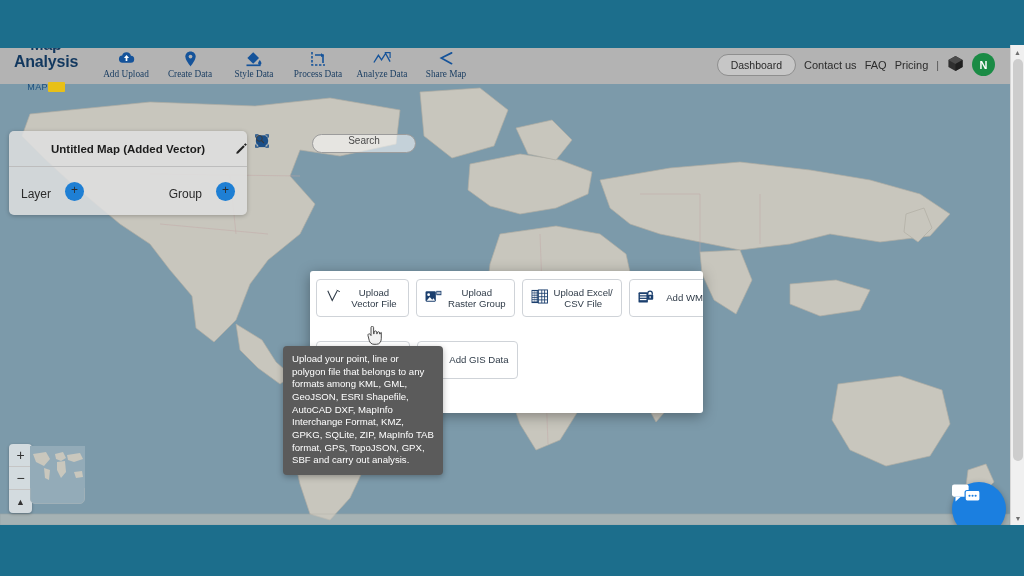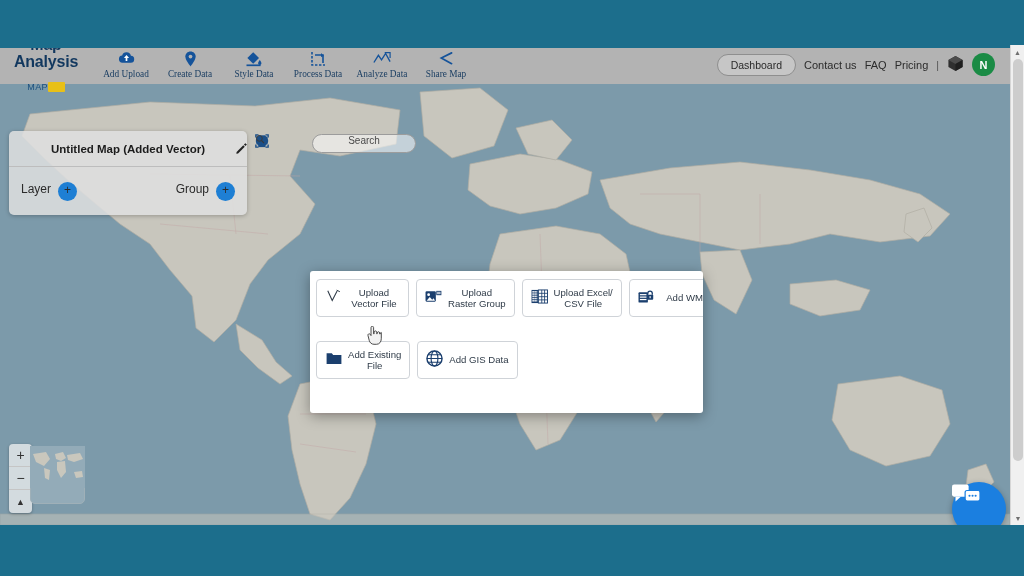--- a/index.html
+++ b/index.html
@@ -88,21 +88,21 @@
   .lp-title {
     height: 35px; display: flex; align-items: center; justify-content: center;
     position: relative; font-size: 11.5px; font-weight: bold; color: #1c1c1c;
   }
   .lp-edit { position: absolute; right: 12px; top: 11px; cursor: pointer; }
   .lp-body {
     border-top: 1px solid #bdbdbd; height: 49px;
     display: flex; align-items: center; justify-content: space-between;
     padding: 0 12px;
   }
-  .lp-group { display: flex; align-items: flex-start; gap: 7px; }
+  .lp-group { display: flex; align-items: flex-end; gap: 14px; }
   .lp-group span { font-size: 12px; color: #2b2b2b; }
   .plus {
     width: 19px; height: 19px; border-radius: 50%; background: #1e7fd4;
     color: #fff; font-size: 14px; line-height: 17px; text-align: center;
     cursor: pointer; font-weight: 300;
   }
 
   
   #map-toolbar {
     position: absolute; left: 255px; top: 50px;
@@ -542,20 +542,21 @@
         </div>
       </div>
     </div>
 
     <div id="cursor">
       <svg width="16" height="19" viewBox="0 0 16 19">
         <path d="M5 1.6c0-.8.6-1.4 1.3-1.4s1.3.6 1.3 1.4v6.2h.5V6.2c0-.8.6-1.3 1.3-1.3s1.3.5 1.3 1.3v1.6h.5V7c0-.8.6-1.3 1.2-1.3S13.7 6.2 13.7 7v1h.5v-.3c0-.7.5-1.2 1.1-1.2v6.2c0 3.2-2 5.6-4.8 5.6H8c-2.4 0-4.3-1.6-4.8-4L2 9.6c-.3-.9.2-1.6 1-1.8.6-.1 1.2.2 1.5.8l.5 1Z" fill="#f2f2f2" stroke="#3b3b3b" stroke-width="0.9"></path>
       </svg>
     </div>
 
+    <div id="tooltip">Upload your point, line or polygon file that belongs to any formats among KML, GML, GeoJSON, ESRI Shapefile, AutoCAD DXF, MapInfo Interchange Format, KMZ, GPKG, SQLite, ZIP, MapInfo TAB format, GPS, TopoJSON, GPX, SBF and carry out analysis.</div>
 
     <div id="scrollbar">
       <div class="sb-arrow">▲</div>
       <div id="sb-thumb"></div>
       <div class="sb-arrow bottom">▼</div>
     </div>
 
   </div>
 </div>
 

